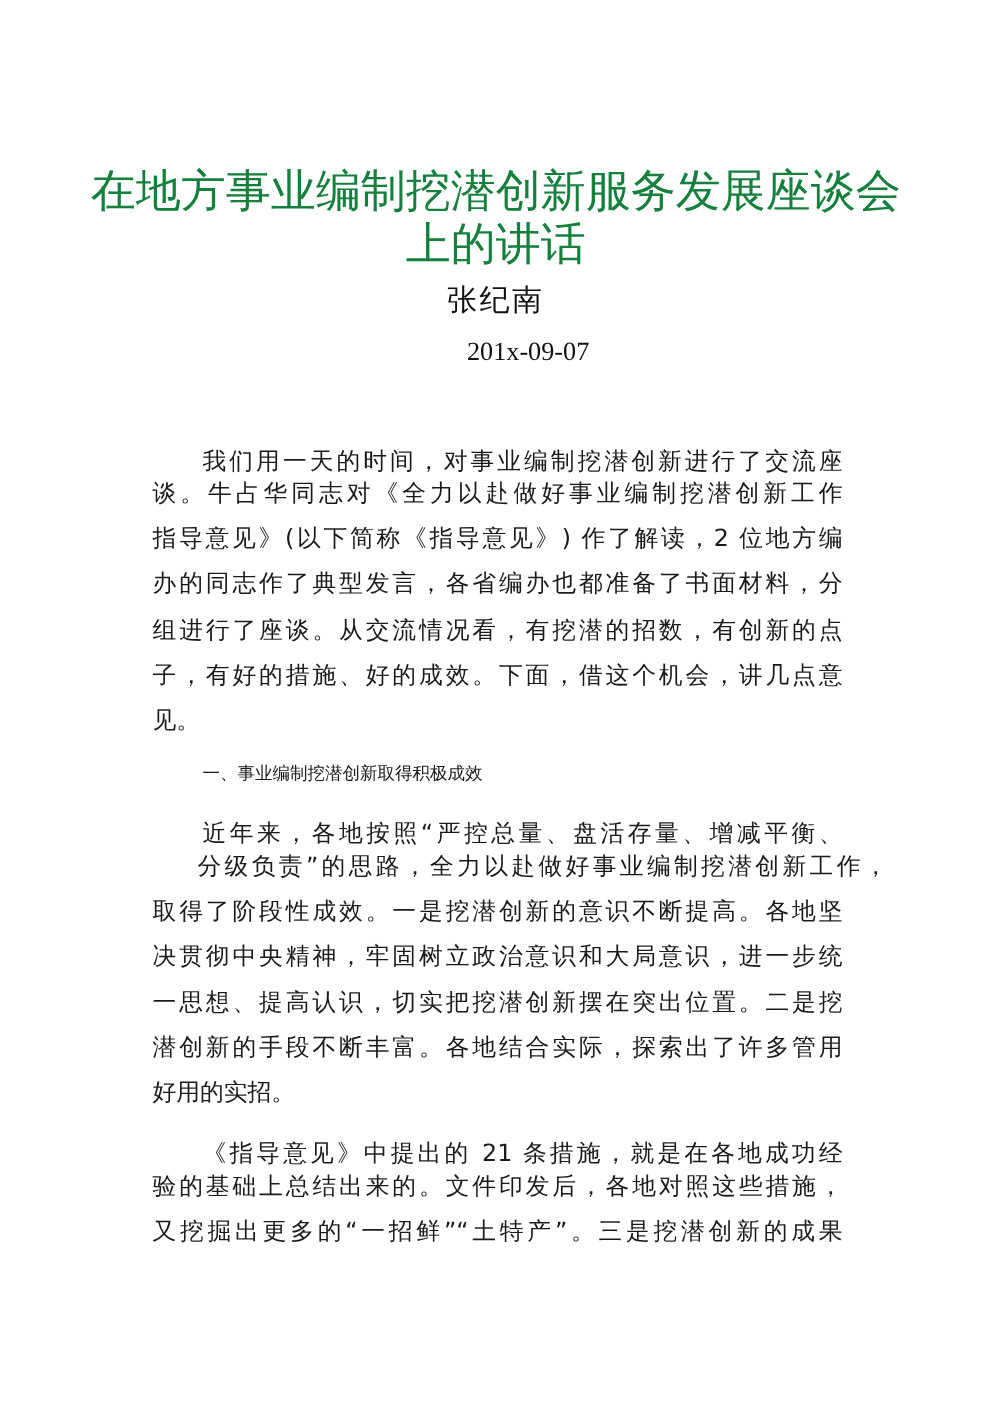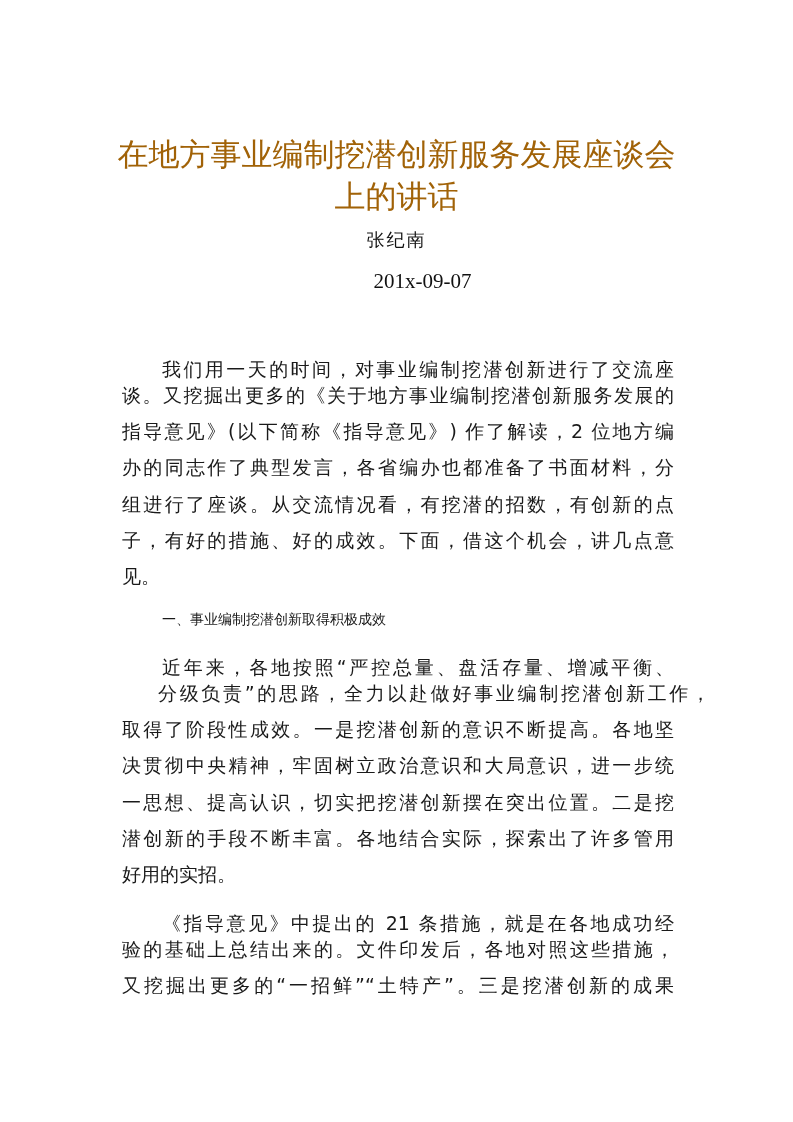--- a/index.html
+++ b/index.html
@@ -1,27 +1,27 @@
 <!DOCTYPE html>
 <html><head>
 <meta charset="utf-8">
 <style>
   html, body { margin: 0; padding: 0; background: #ffffff; }
   body { width: 793px; height: 1122px; position: relative; overflow: hidden; color: #111111; }
   .page { position: absolute; left: 0; top: 0; width: 793px; height: 1122px; background: #ffffff; }
   .title {
     position: absolute; left: 0; width: 793px; text-align: center;
     font-family: "DejaVu Serif", "Liberation Serif", serif;
-    font-size: 31px; line-height: 40px; color: #a16207; letter-spacing: 0px;
+    font-size: 36px; line-height: 40px; color: #15803d; letter-spacing: 0px;
   }
   .title.l1 { top: 134px; }
   .title.l2 { top: 176px; }
   .author {
     position: absolute; left: 0; top: 227px; width: 793px; text-align: center;
-    font-family: "DejaVu Serif", "Liberation Serif", serif; font-size: 18px; line-height: 26px;
+    font-family: "DejaVu Serif", "Liberation Serif", serif; font-size: 24px; line-height: 26px;
     letter-spacing: 2px;
   }
   .date {
     position: absolute; left: 0; top: 267px; width: 793px; text-align: center;
     font-family: "Liberation Serif", "DejaVu Serif", serif; font-size: 21px; line-height: 28px; margin-left: 26px;
   }
   .body {
     position: absolute; left: 122px; width: 552px;
     font-family: "DejaVu Sans", "Liberation Sans", sans-serif;
     font-size: 19px; color: #1a1a1a;
@@ -44,21 +44,21 @@
 
   <div class="title l1">在地方事业编制挖潜创新服务发展座谈会</div>
   <div class="title l2">上的讲话</div>
 
   <div class="author">张纪南</div>
   <div class="date">201x-09-07</div>
 
   <div class="body" style="top:0;">
 
     <div class="line indent" style="top:344px;">我们用一天的时间，对事业编制挖潜创新进行了交流座</div>
-    <div class="line" style="top:380px;">谈。又挖掘出更多的《关于地方事业编制挖潜创新服务发展的</div>
+    <div class="line" style="top:380px;">谈。牛占华同志对《全力以赴做好事业编制挖潜创新工作</div>
     <div class="line" style="top:416px;">指导意见》(以下简称《指导意见》) 作了解读，2 位地方编</div>
     <div class="line" style="top:452px;">办的同志作了典型发言，各省编办也都准备了书面材料，分</div>
     <div class="line" style="top:489px;">组进行了座谈。从交流情况看，有挖潜的招数，有创新的点</div>
     <div class="line" style="top:525px;">子，有好的措施、好的成效。下面，借这个机会，讲几点意</div>
     <div class="line last" style="top:561px;">见。</div>
 
     <div class="heading" style="top:604px;">一、事业编制挖潜创新取得积极成效</div>
 
     <div class="line indent" style="top:642px;">近年来，各地按照“严控总量、盘活存量、增减平衡、</div>
     <div class="line" style="top:678px;margin-left:36px;">分级负责”的思路，全力以赴做好事业编制挖潜创新工作，</div>

